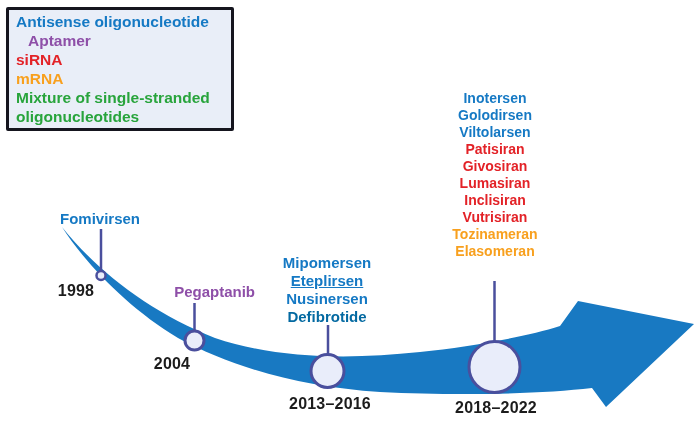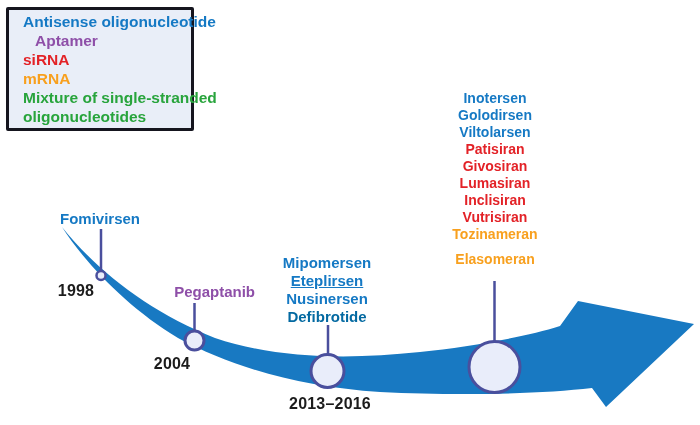--- a/index.html
+++ b/index.html
@@ -2,23 +2,23 @@
 <html><head>
 <meta charset="utf-8">
 <style>
   html,body{margin:0;padding:0;background:#ffffff;}
   .stage{
     position:relative;width:700px;height:425px;background:#ffffff;overflow:hidden;
     font-family:"Liberation Sans", sans-serif;font-weight:700;
   }
   .stage svg{position:absolute;left:0;top:0;}
   .legend{
-    position:absolute;left:6px;top:7px;width:188px;box-sizing:border-box;
+    position:absolute;left:6px;top:7px;width:228px;box-sizing:border-box;
     border:3px solid #15151e;background:#e9eef8;border-radius:2px;
-    padding:2px 0 2px 14px;
+    padding:2px 0 2px 7px;
   }
   .legend-item{
     font-size:15.5px;line-height:19px;white-space:pre;letter-spacing:0;
   }
   .lbl{position:absolute;text-align:center;white-space:nowrap;}
   .drug{display:block;white-space:nowrap;}
   .milestone-label{font-size:15px;}
   .drug-col{position:absolute;text-align:center;}
   .col-mid{left:252px;top:254px;width:150px;font-size:15px;line-height:18px;}
   .col-right{left:420px;top:90px;width:150px;font-size:14px;line-height:17px;}
@@ -77,16 +77,17 @@
   <div class="drug-col col-right">
     <span class="drug" style="color: rgb(21, 121, 196);">Inotersen</span>
     <span class="drug" style="color: rgb(21, 121, 196);">Golodirsen</span>
     <span class="drug" style="color: rgb(21, 121, 196);">Viltolarsen</span>
     <span class="drug" style="color: rgb(227, 34, 39);">Patisiran</span>
     <span class="drug" style="color: rgb(227, 34, 39);">Givosiran</span>
     <span class="drug" style="color: rgb(227, 34, 39);">Lumasiran</span>
     <span class="drug" style="color: rgb(227, 34, 39);">Inclisiran</span>
     <span class="drug" style="color: rgb(227, 34, 39);">Vutrisiran</span>
     <span class="drug" style="color: rgb(248, 160, 30);">Tozinameran</span>
-    <span class="drug" style="color: rgb(248, 160, 30); margin-top: 8px;">Elasomeran</span>
+    <span class="drug" style="color: rgb(248, 160, 30);">Elasomeran</span>
   </div>
+  <div class="lbl year" style="left: 436px; top: 399px; width: 120px; color: rgb(28, 28, 28);">2018–2022</div>
 
 </div>
 
 </body></html>

